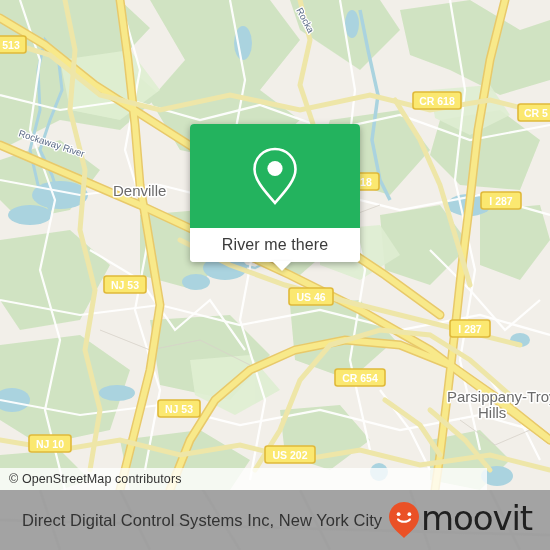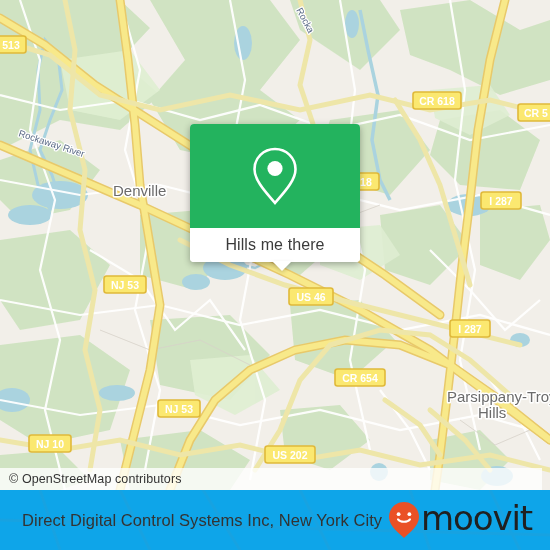--- a/index.html
+++ b/index.html
@@ -9,21 +9,21 @@
     background:#f2efe9;
   }
   #app{position:relative;width:550px;height:550px;overflow:hidden;background:#fff;}
 
   
   .map{position:absolute;left:0;top:0;width:550px;height:490px;overflow:hidden;background:#f2efe9;}
   .map svg{position:absolute;left:0;top:0;}
 
   
   .attrib{
-    position:absolute;left:0;bottom:0;width:542px;height:22px;
+    position:absolute;left:0;bottom:0;width:487px;height:22px;
     background:rgba(255,255,255,0.78);
     display:flex;align-items:center;
   }
   .attrib span{font-size:12.5px;color:#333;padding-left:9px;letter-spacing:.1px;}
 
   
   .card{
     position:absolute;left:190px;top:124px;width:170px;
     border-radius:4px;overflow:visible;
     box-shadow:0 2px 7px rgba(0,0,0,.33);
@@ -41,21 +41,21 @@
   .card-tail{
     position:absolute;left:82px;bottom:-9px;width:0;height:0;
     border-left:10px solid transparent;border-right:10px solid transparent;
     border-top:10px solid #fff;
     filter:drop-shadow(0 2px 2px rgba(0,0,0,.16));
   }
 
   
   .footer{
     position:absolute;left:0;top:490px;width:550px;height:60px;
-    background:#0ea5e9;display:flex;align-items:center;
+    background:#a3a3a3;display:flex;align-items:center;
     justify-content:space-between;padding:0 18px 0 22px;box-sizing:border-box;
     overflow:hidden;
   }
   .footer-ghost{
     position:absolute;left:0;top:0;width:550px;height:60px;opacity:.07;
     pointer-events:none;
   }
   .footer-title{font-size:16.5px;color:#333;position:relative;z-index:2;letter-spacing:.05px;}
   .brand{display:flex;position:relative;z-index:2;}
   .brand-word{font-size:34px;color:#202020;letter-spacing:-1.1px;line-height:1;
@@ -244,21 +244,21 @@
   </div>
 
   <div class="card">
     <div class="card-top">
       <svg width="52" height="60" viewBox="0 0 52 60">
         <path d="M26 3 C14.5 3 5.5 12 5.5 23.2 C5.5 35 18 47.5 26 57 C34 47.5 46.5 35 46.5 23.2 C46.5 12 37.5 3 26 3 Z" fill="none" stroke="#ffffff" stroke-width="2.6"></path>
         <circle cx="26" cy="22.5" r="7.6" fill="#ffffff"></circle>
       </svg>
     </div>
     <div class="card-bottom">
-      <span>Hills me there</span>
+      <span>River me there</span>
       <div class="card-tail"></div>
     </div>
   </div>
 
   <div class="footer">
     <svg class="footer-ghost" width="550" height="60" viewBox="0 0 550 60">
       <g fill="none" stroke="#888" stroke-width="3">
         <path d="M40,0 L60,60"></path>
           <path d="M120,0 L150,60"></path>
           <path d="M200,-5 L240,60"></path>

